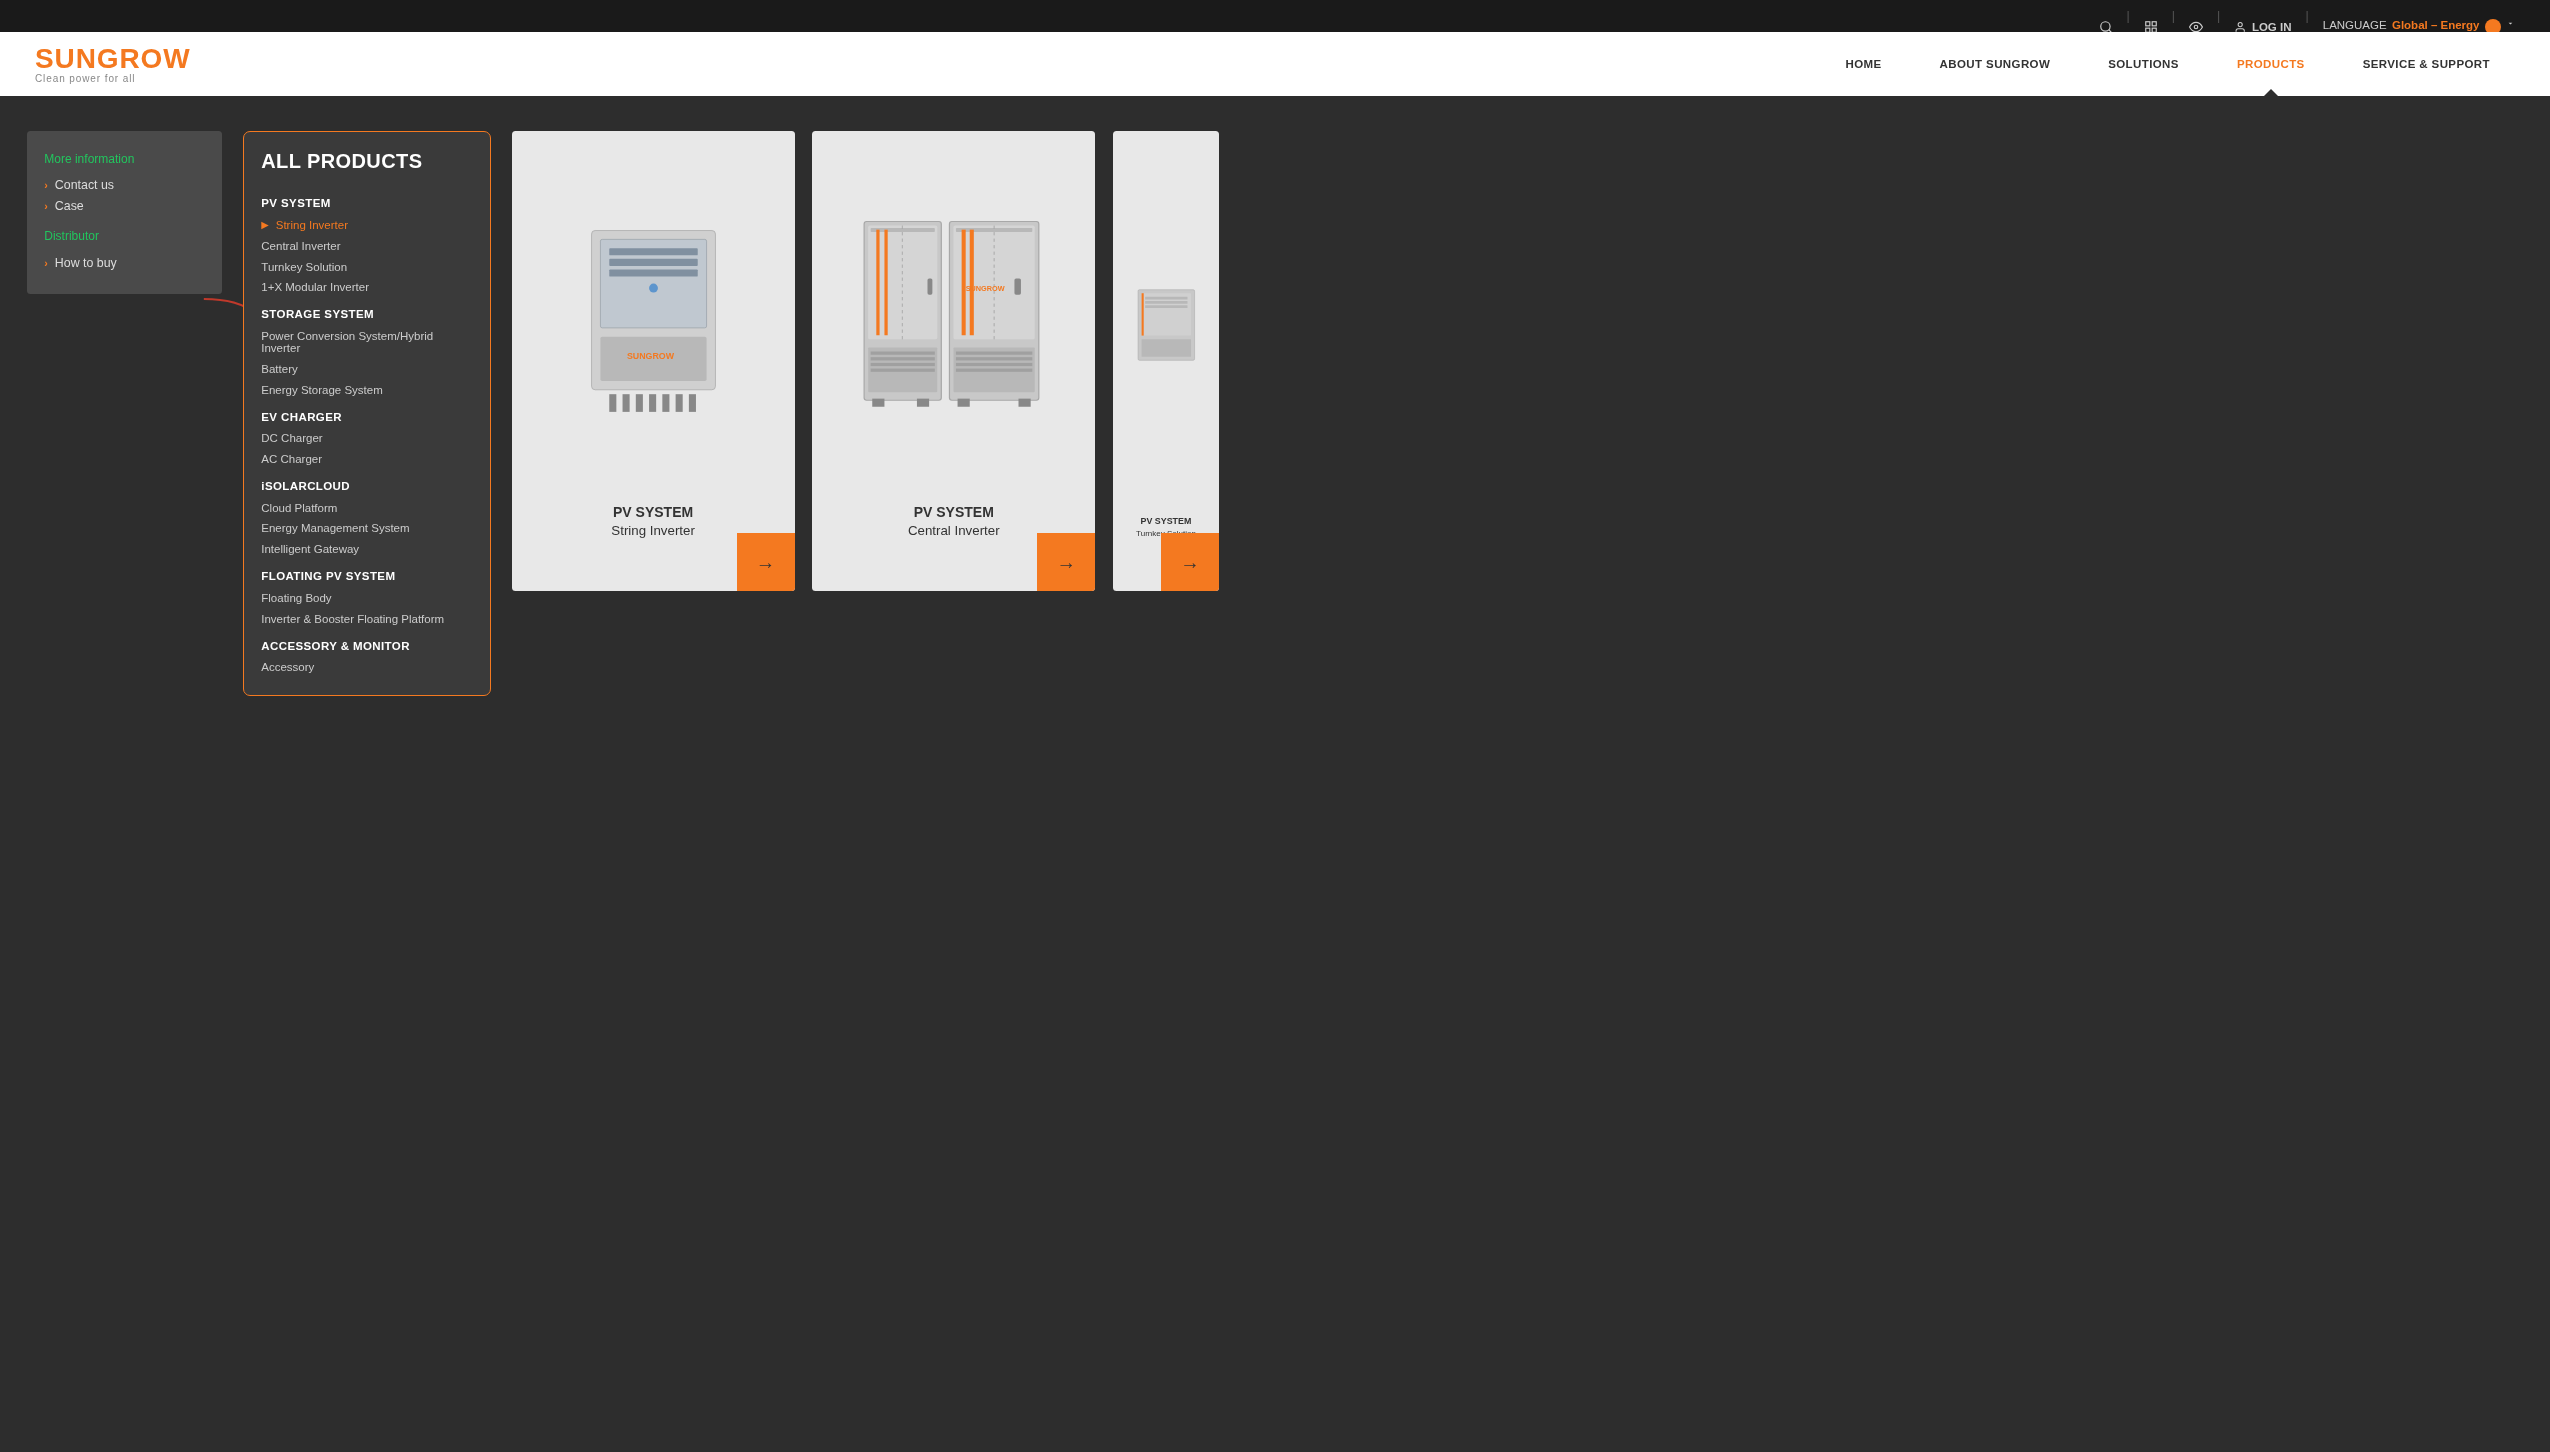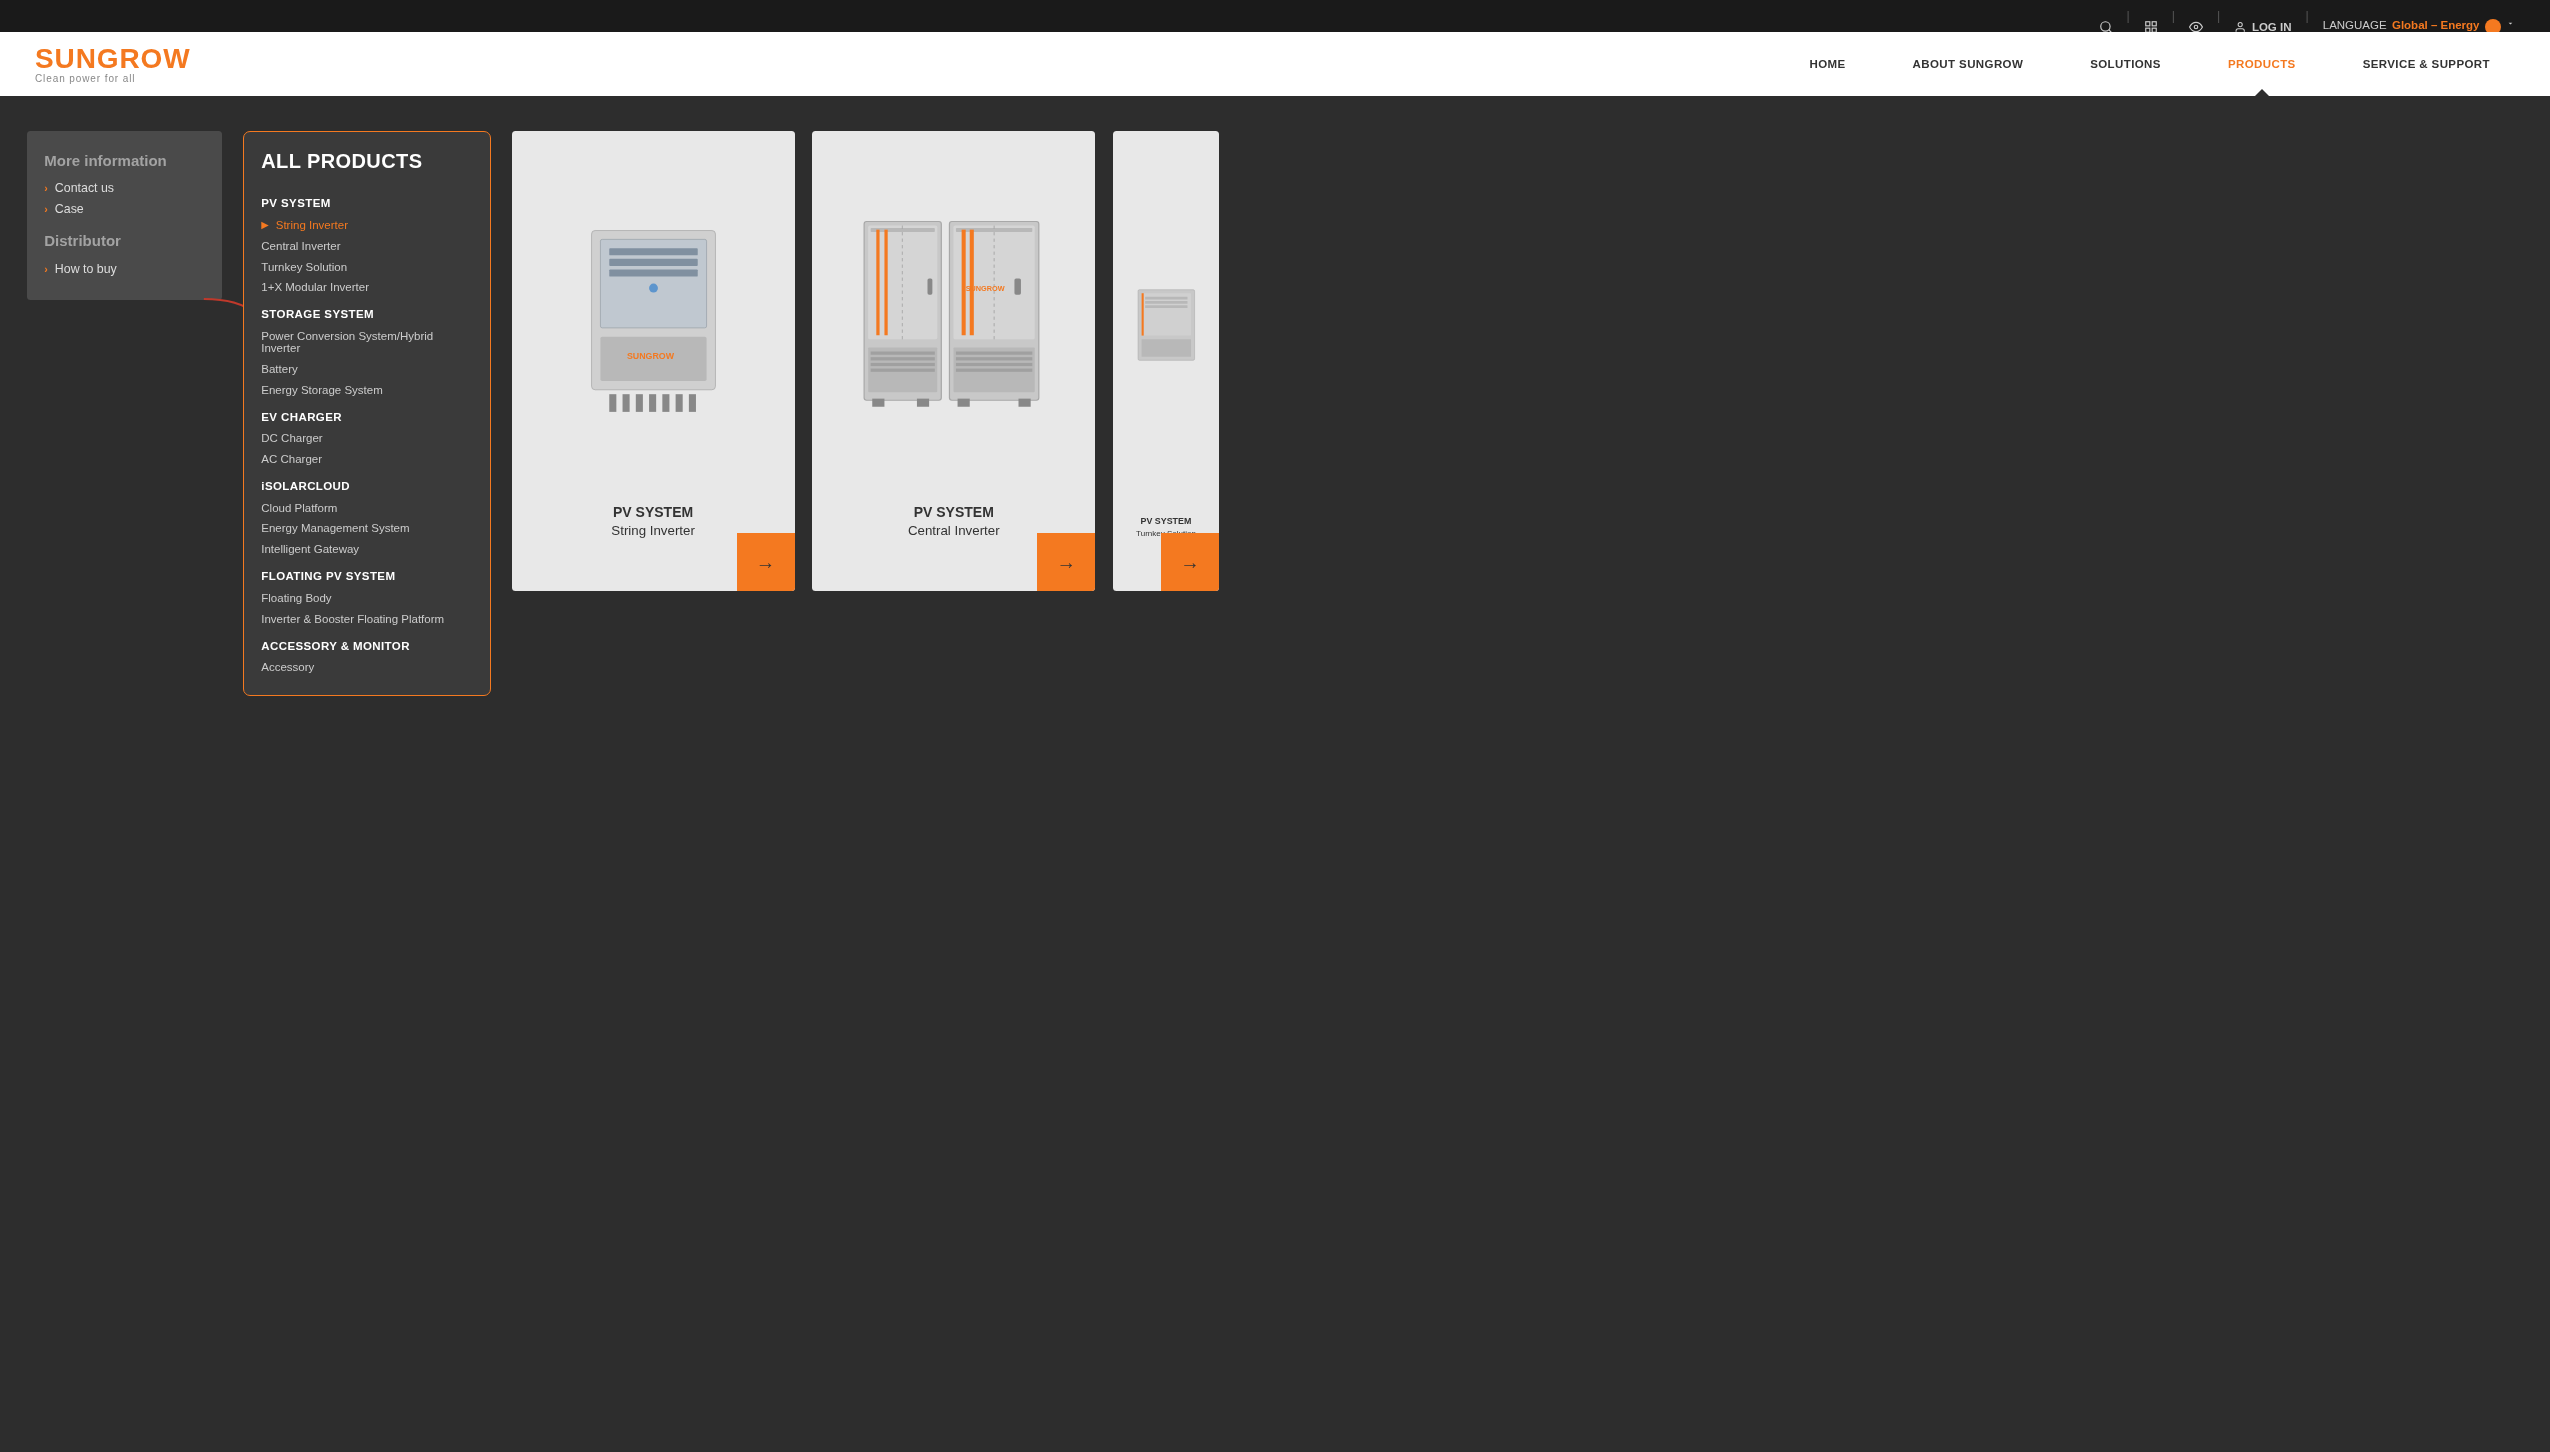--- a/index.html
+++ b/index.html
@@ -73,21 +73,21 @@
       line-height: 1;
     }
     .logo-sub {
       color: #888;
       font-size: 10px;
       letter-spacing: 0.9px;
     }
     .nav {
       display: flex;
       align-items: center;
-      gap: 17px;
+      gap: 8px;
       margin-left: auto;
     }
     .nav-item {
       color: #333;
       font-size: 11.5px;
       font-weight: 600;
       letter-spacing: 0.4px;
       padding: 0 25px;
       height: 64px;
       display: flex;
@@ -124,23 +124,23 @@
     
     .sidebar {
       background: #4a4a4a;
       border-radius: 3.5px;
       padding: 21px 17.7px;
       width: 195px;
       min-width: 195px;
       height: fit-content;
     }
     .sidebar-section-title {
-      color: #a3a3a3;
-      font-size: 15px;
-      font-weight: 700;
+      color: #22c55e;
+      font-size: 12px;
+      font-weight: 400;
       margin-bottom: 8.9px;
     }
     .sidebar-link {
       display: flex;
       align-items: center;
       gap: 7px;
       color: #ddd;
       font-size: 12.4px;
       padding: 3.5px 0;
       cursor: pointer;

